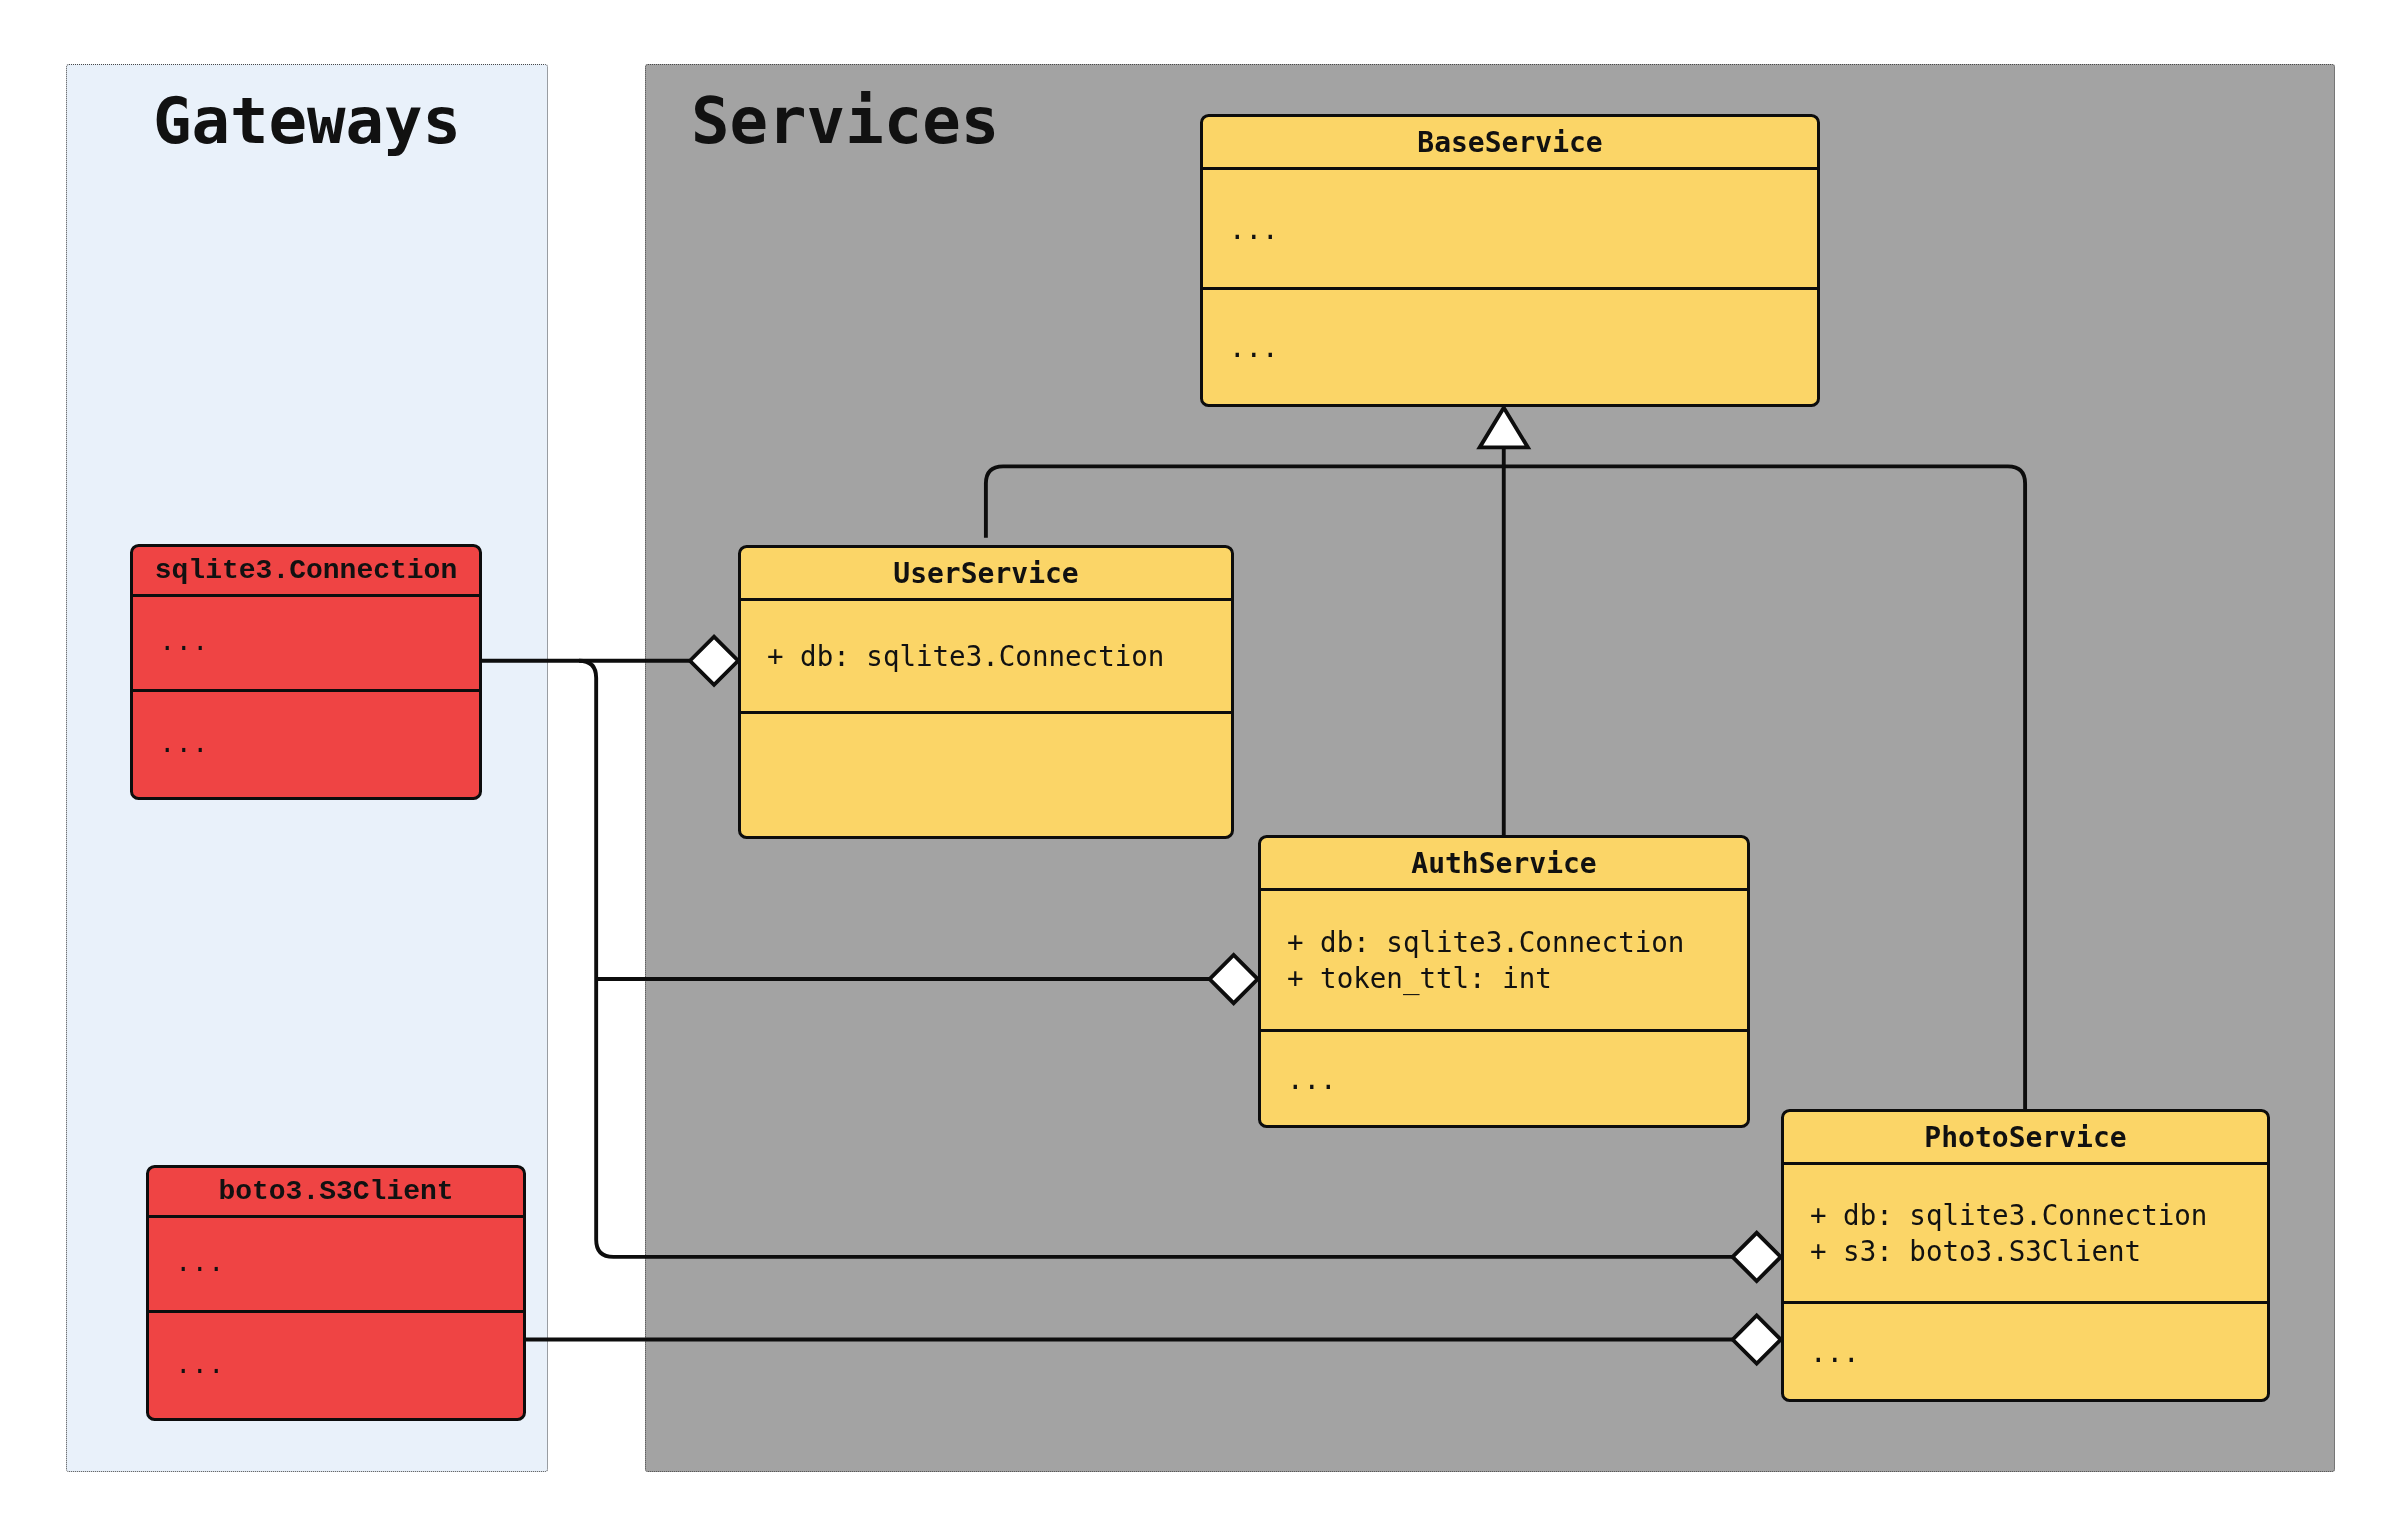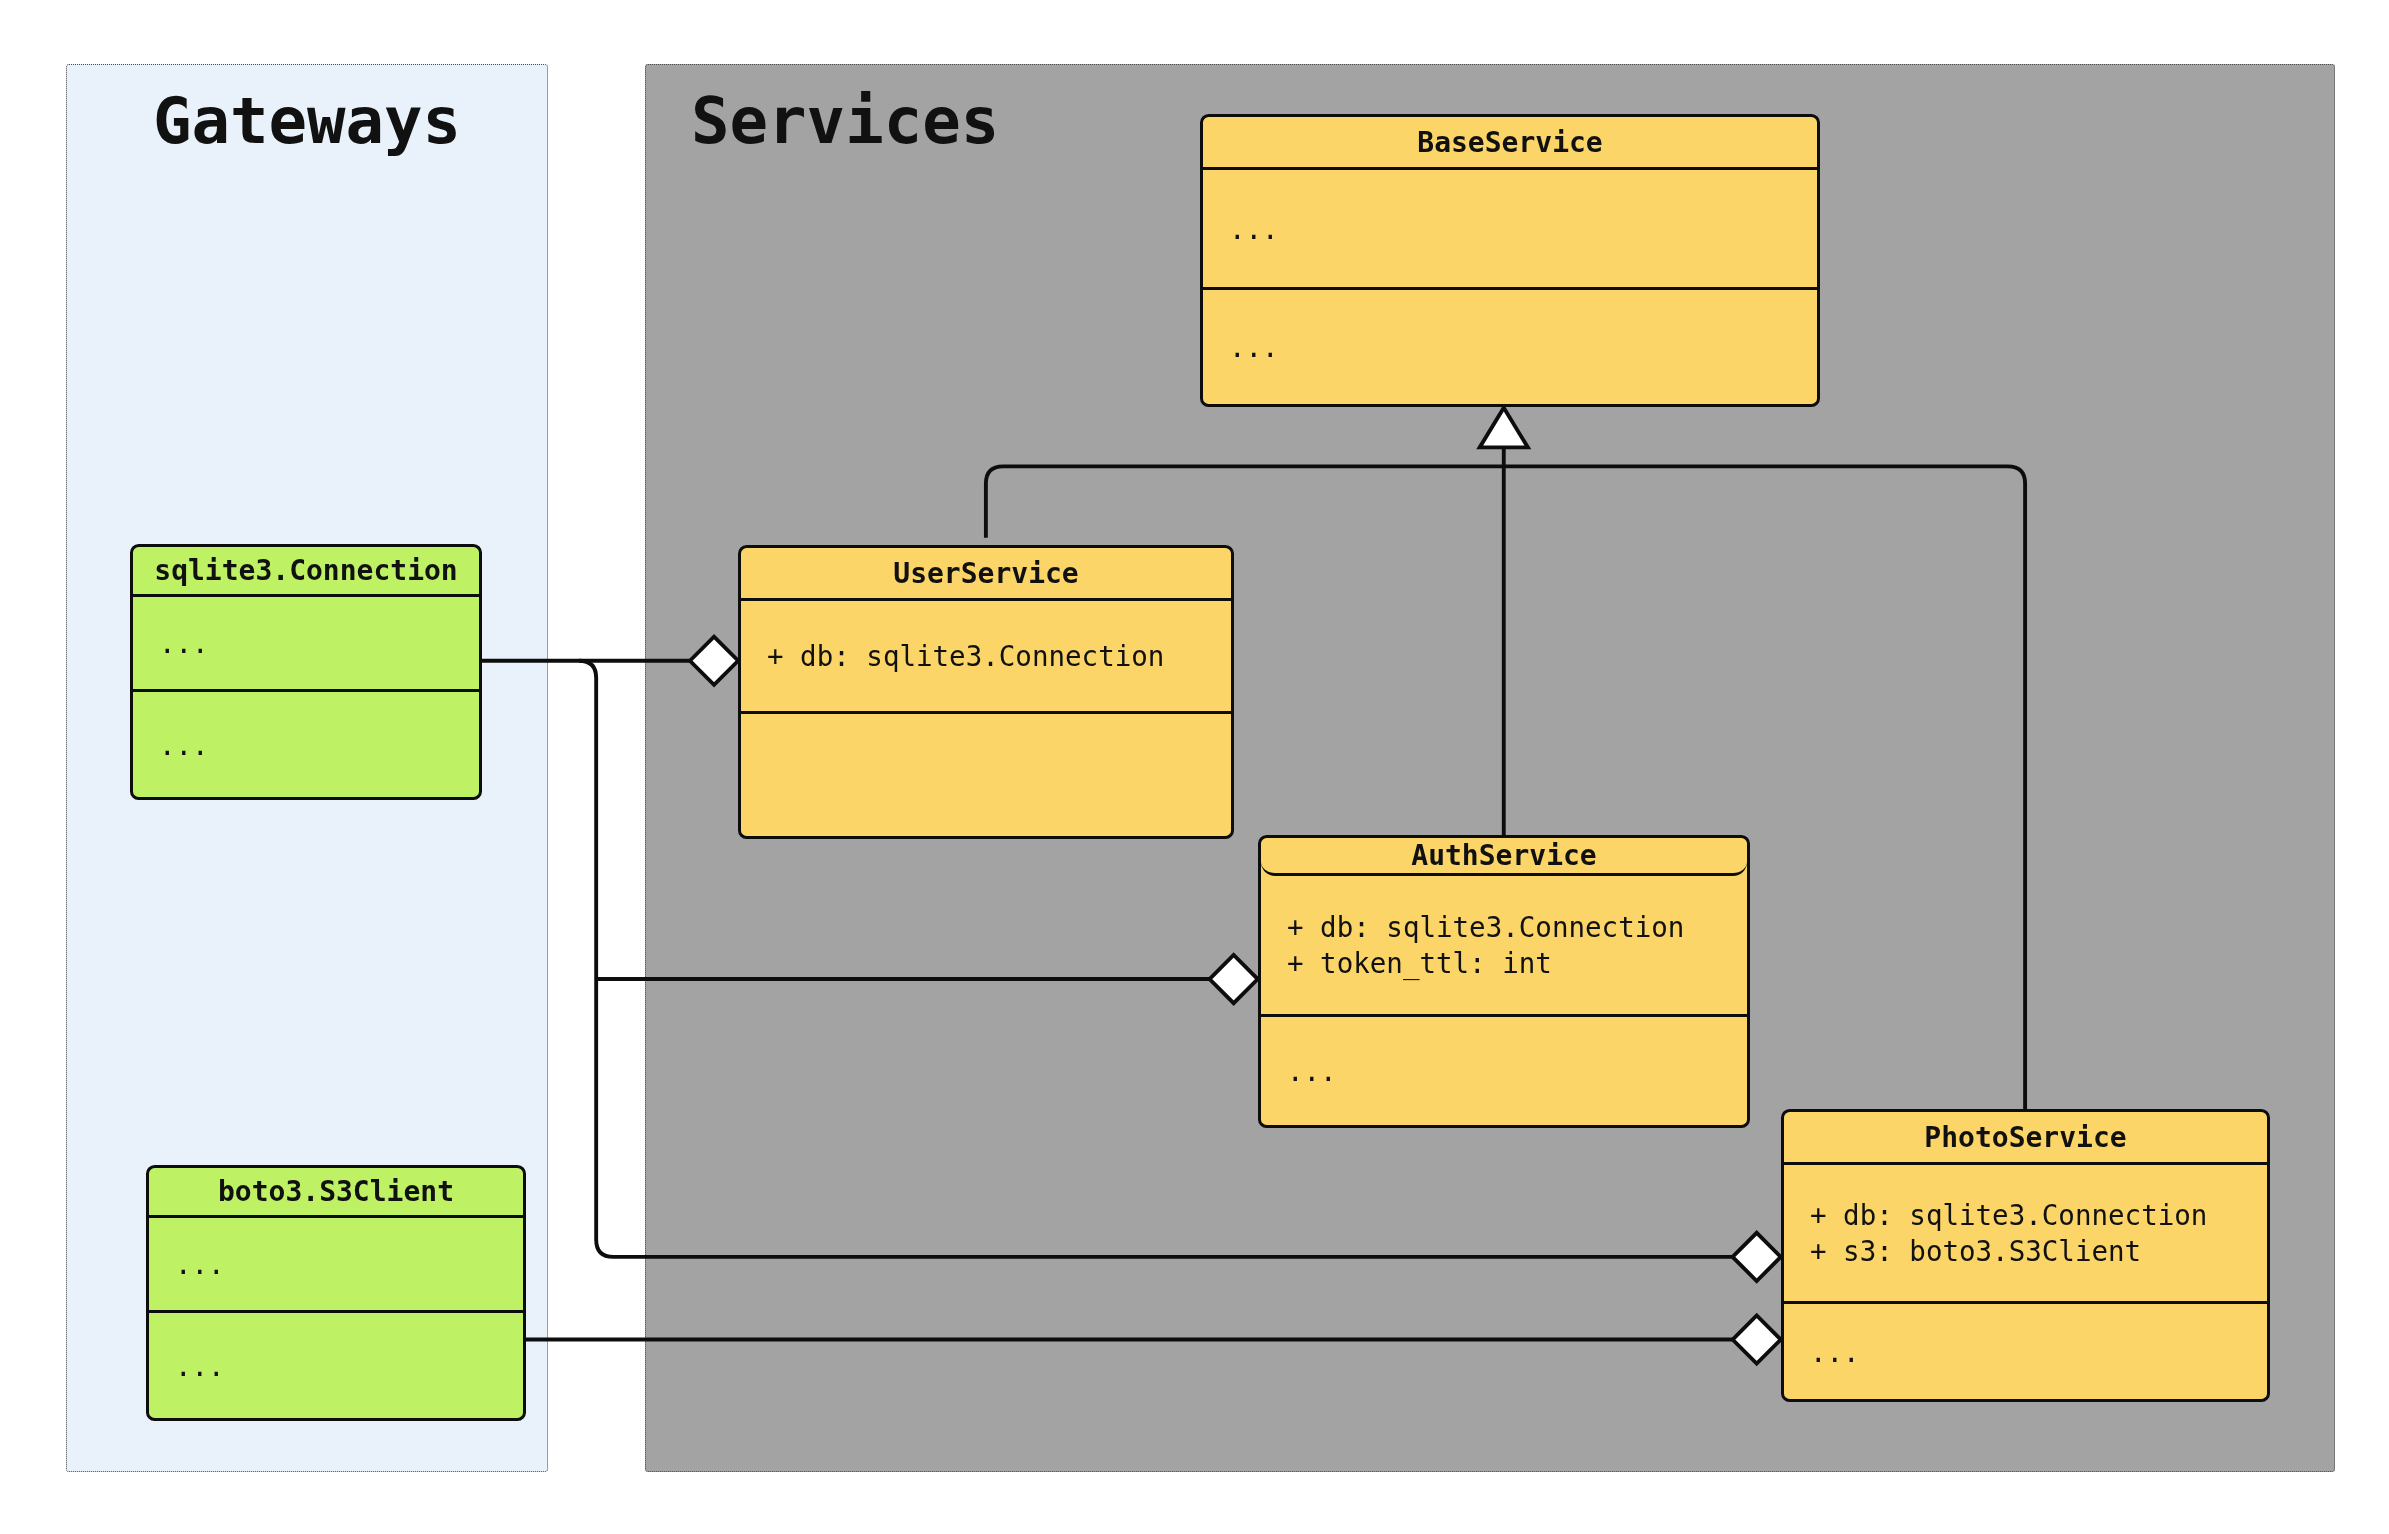--- a/index.html
+++ b/index.html
@@ -77,21 +77,21 @@
   .uml-box {
     position: absolute;
     box-sizing: border-box;
     border: 3.4px solid #0d0d0d;
     border-radius: 8.6px;
     display: flex;
     flex-direction: column;
     z-index: 10;
     overflow: hidden;
   }
-  .uml-box.blue   { background: #bef264; }
+  .uml-box.blue   { background: #ef4444; font-family: Liberation Mono, monospace; }
   .uml-box.yellow { background: #fbd567; }
 
   .uml-title {
     box-sizing: border-box;
     border-bottom: 3.4px solid #0d0d0d;
     display: flex;
     align-items: center;
     justify-content: center;
     font-weight: 700;
     font-size: 28px;
@@ -122,21 +122,21 @@
 
   #box-base   { left: 1200px; top: 114px; width: 620px; height: 293px; }
   #box-base .uml-title { height: 53px; }
   #box-base .uml-attrs { height: 120px; }
 
   #box-user   { left: 738px; top: 545px; width: 496px; height: 294px; }
   #box-user .uml-title { height: 53px; }
   #box-user .uml-attrs { height: 113px; }
 
   #box-auth   { left: 1258px; top: 835px; width: 492px; height: 293px; }
-  #box-auth .uml-title { height: 38px; border-radius: 14px; }
+  #box-auth .uml-title { height: 53px; }
   #box-auth .uml-attrs { height: 141px; }
 
   #box-photo  { left: 1781px; top: 1109px; width: 489px; height: 293px; }
   #box-photo .uml-title { height: 53px; }
   #box-photo .uml-attrs { height: 139px; }
 </style>
 </head>
 <body>
 
 <div id="canvas">

